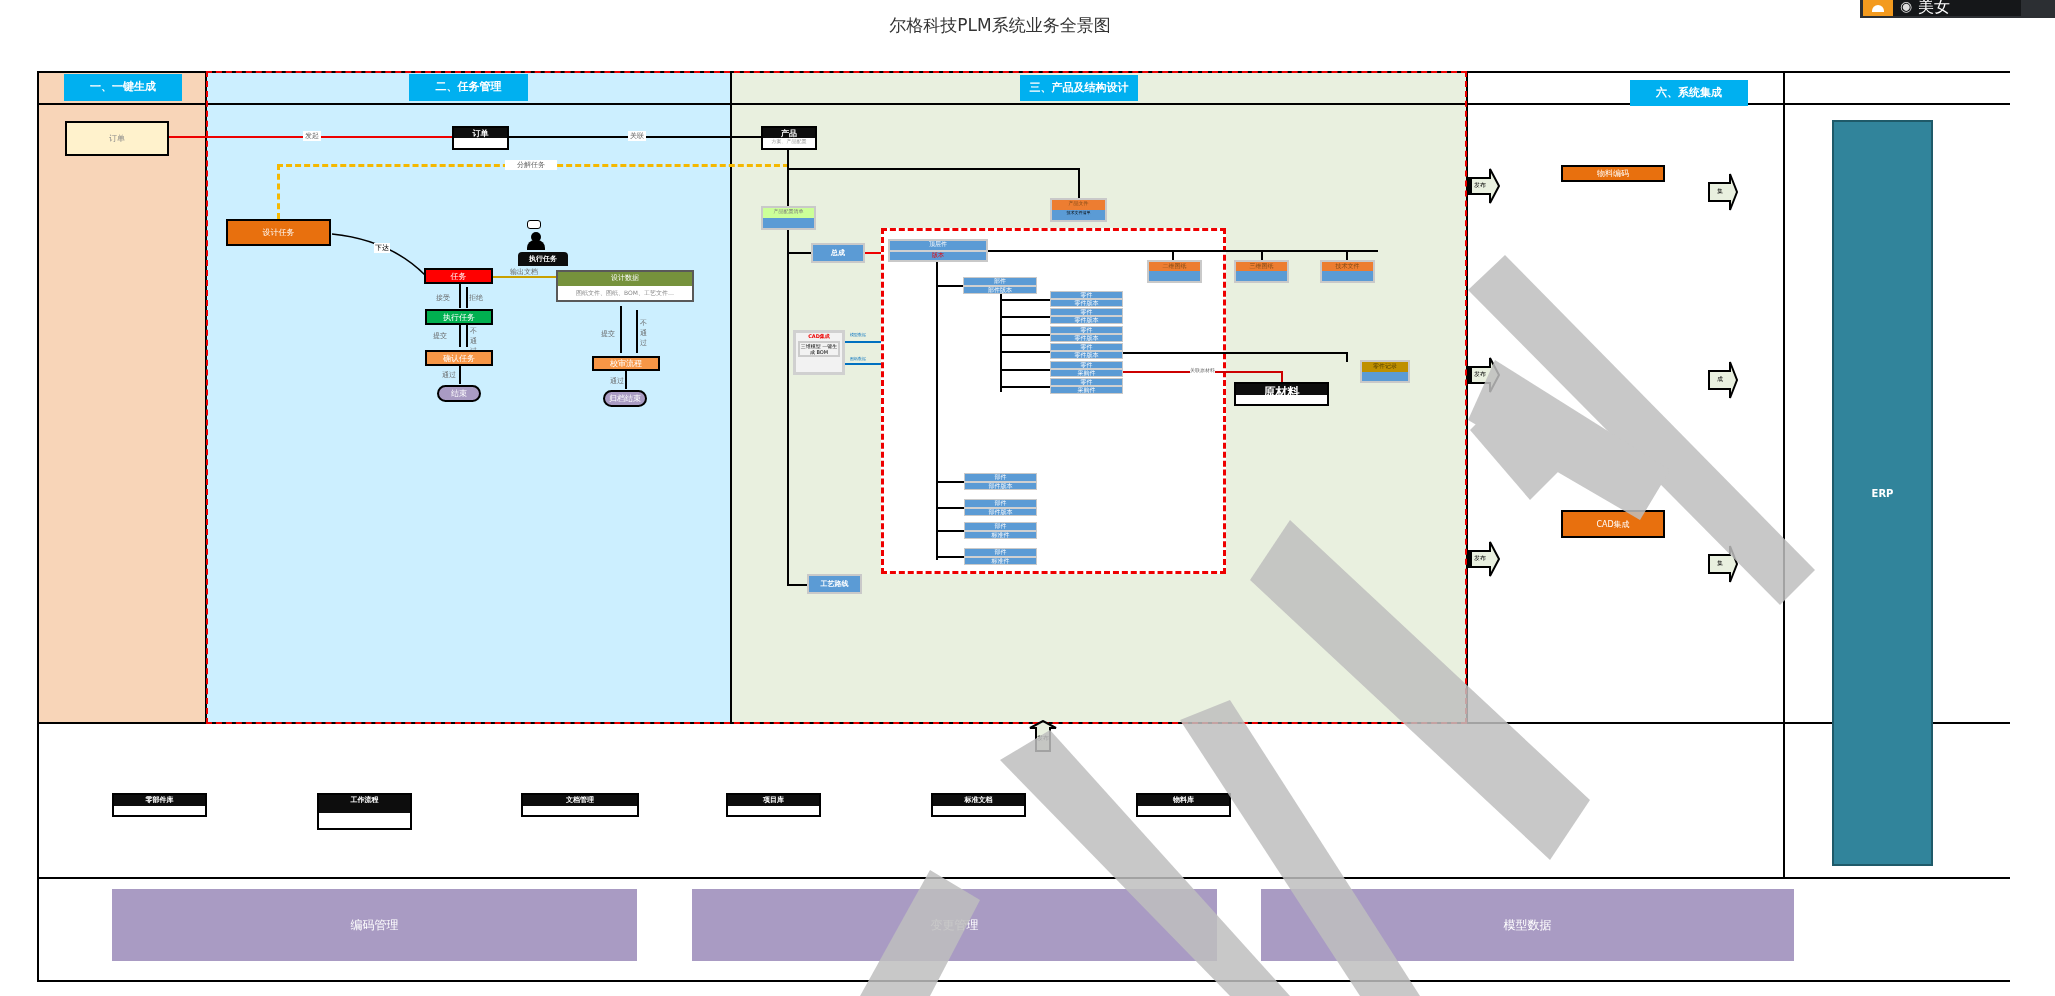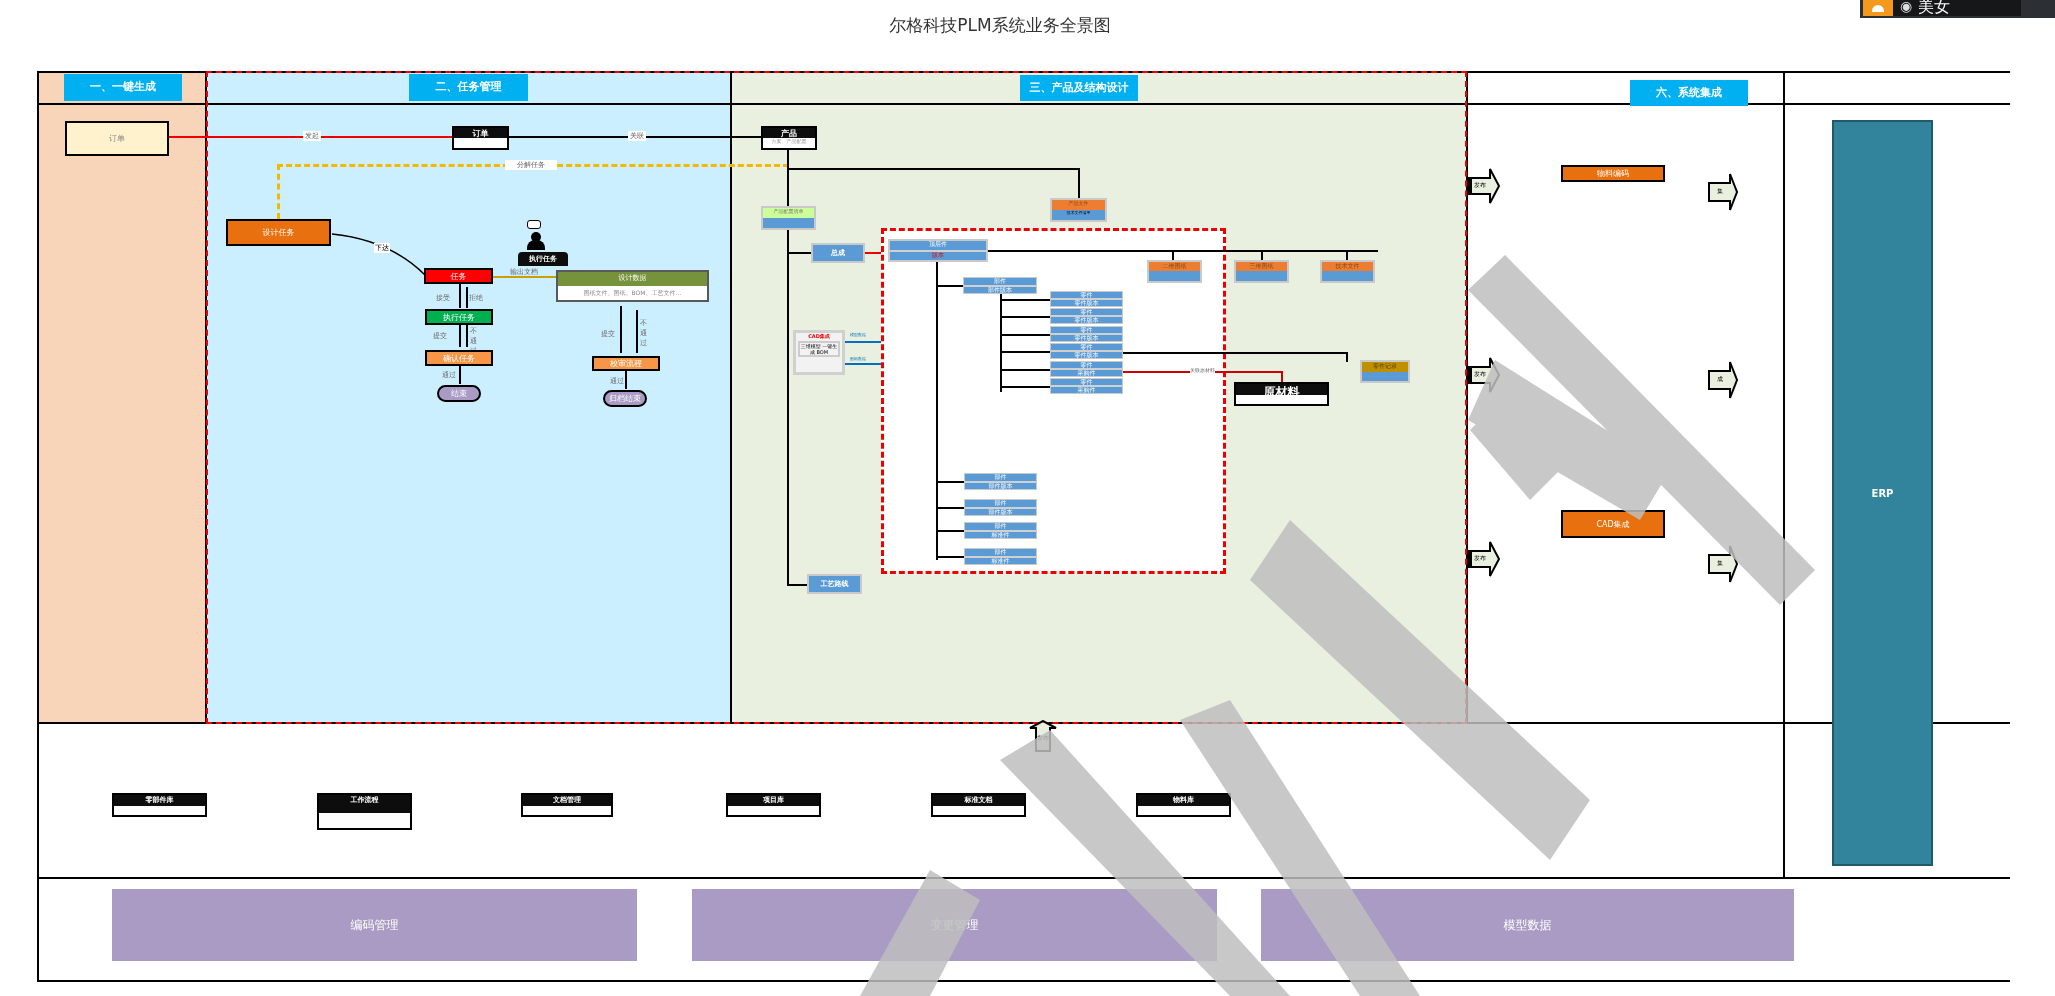--- a/index.html
+++ b/index.html
@@ -100,21 +100,21 @@
 <div class="abs" style="left:459px;top:325px;width:1.5px;height:22px;background:#000;"></div>
 <div class="abs" style="left:466px;top:325px;width:1.5px;height:22px;background:#000;"></div>
 <div class="abs lbl" style="left:433px;top:331px;">提交</div>
 <div class="abs lbl" style="left:470px;top:326px;width:8px;word-break:break-all;">不通过</div>
 
 <div class="abs box" style="left:425px;top:350px;width:68px;height:16px;background:#f79646;">确认任务</div>
 <div class="abs" style="left:459px;top:366px;width:1.5px;height:18px;background:#000;"></div>
 <div class="abs lbl" style="left:442px;top:370px;">通过</div>
 <div class="abs box" style="left:437px;top:385px;width:44px;height:17px;background:#a99bc3;border-radius:9px;">结束</div>
 
-<div class="abs node" style="left:556px;top:270px;width:153px;height:32px;border:2px solid #595959;">
+<div class="abs node" style="left:556px;top:270px;width:138px;height:32px;border:2px solid #595959;">
   <div style="background:#76923c;color:#fff;font-size:7px;text-align:center;height:50%;line-height:13px;">设计数据</div>
   <div style="background:#fff;color:#888;font-size:6px;text-align:center;height:50%;line-height:13px;">图纸文件、图纸、BOM、工艺文件…</div>
 </div>
 <div class="abs" style="left:620px;top:306px;width:1.5px;height:47px;background:#000;"></div>
 <div class="abs" style="left:636px;top:310px;width:1.5px;height:43px;background:#000;"></div>
 <div class="abs lbl" style="left:601px;top:329px;">提交</div>
 <div class="abs lbl" style="left:640px;top:318px;width:8px;word-break:break-all;">不通过</div>
 <div class="abs box" style="left:592px;top:356px;width:68px;height:15px;background:#f79646;">校审流程</div>
 <div class="abs" style="left:625px;top:371px;width:1.5px;height:18px;background:#000;"></div>
 <div class="abs lbl" style="left:610px;top:376px;">通过</div>
@@ -290,21 +290,21 @@
 
 <div id="libs">
     <div class="abs node" style="left: 112px; top: 793px; width: 95px; height: 24px; border: 2px solid rgb(0, 0, 0);">
       <div class="cap" style="height:55%;font-size:7px;">零部件库</div>
       <div style="background:#fff;height:45%;"></div>
     </div>
     <div class="abs node" style="left: 317px; top: 793px; width: 95px; height: 37px; border: 2px solid rgb(0, 0, 0);">
       <div class="cap" style="height:55%;font-size:7px;">工作流程</div>
       <div style="background:#fff;height:45%;"></div>
     </div>
-    <div class="abs node" style="left: 521px; top: 793px; width: 92px; height: 24px; border: 2px solid rgb(0, 0, 0);">
+    <div class="abs node" style="left: 521px; top: 793px; width: 118px; height: 24px; border: 2px solid rgb(0, 0, 0);">
       <div class="cap" style="height:55%;font-size:7px;">文档管理</div>
       <div style="background:#fff;height:45%;"></div>
     </div>
     <div class="abs node" style="left: 726px; top: 793px; width: 95px; height: 24px; border: 2px solid rgb(0, 0, 0);">
       <div class="cap" style="height:55%;font-size:7px;">项目库</div>
       <div style="background:#fff;height:45%;"></div>
     </div>
     <div class="abs node" style="left: 931px; top: 793px; width: 95px; height: 24px; border: 2px solid rgb(0, 0, 0);">
       <div class="cap" style="height:55%;font-size:7px;">标准文档</div>
       <div style="background:#fff;height:45%;"></div>

